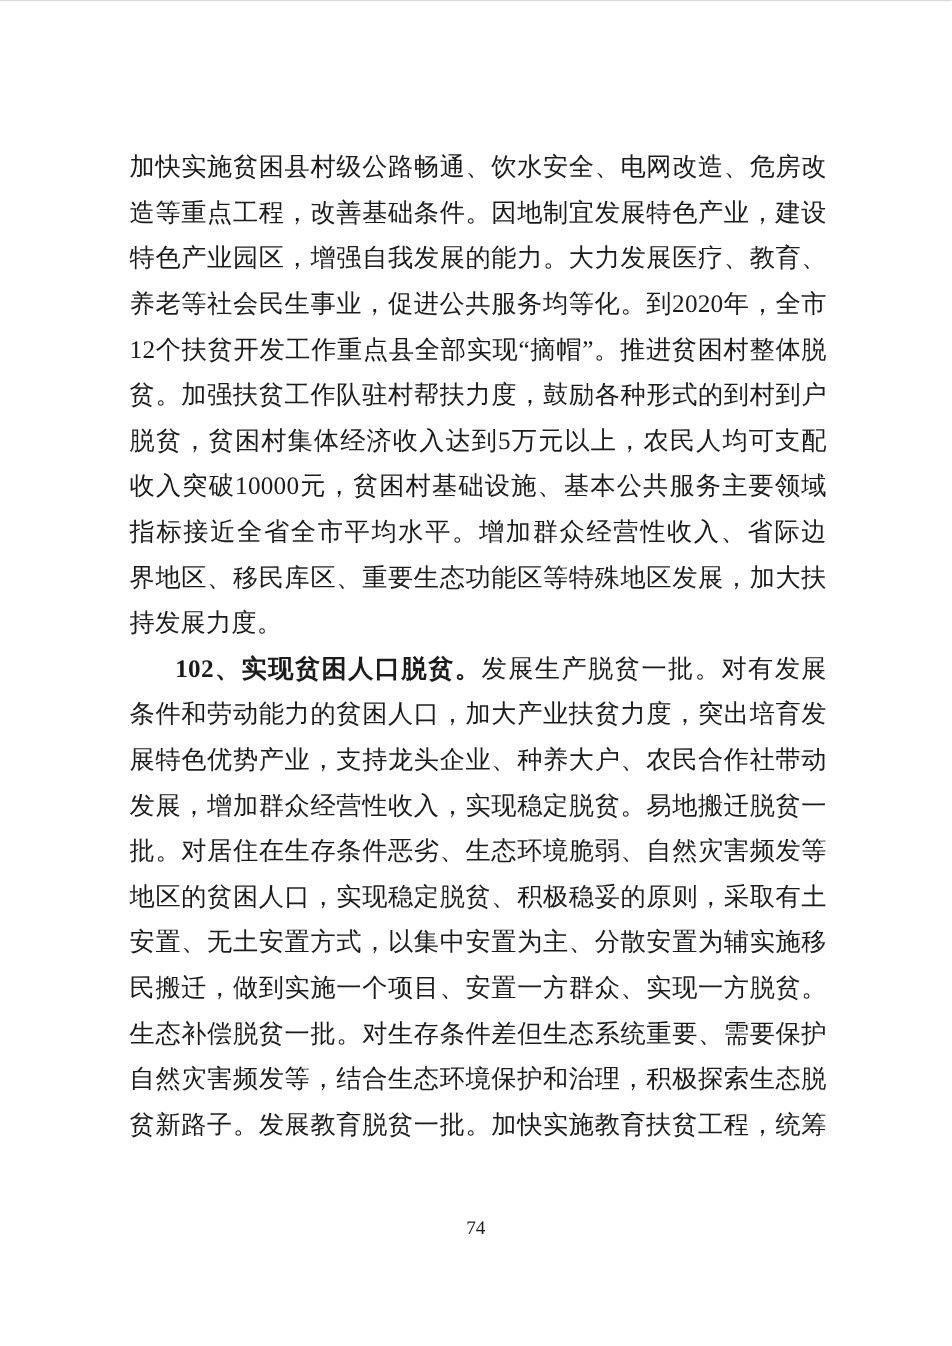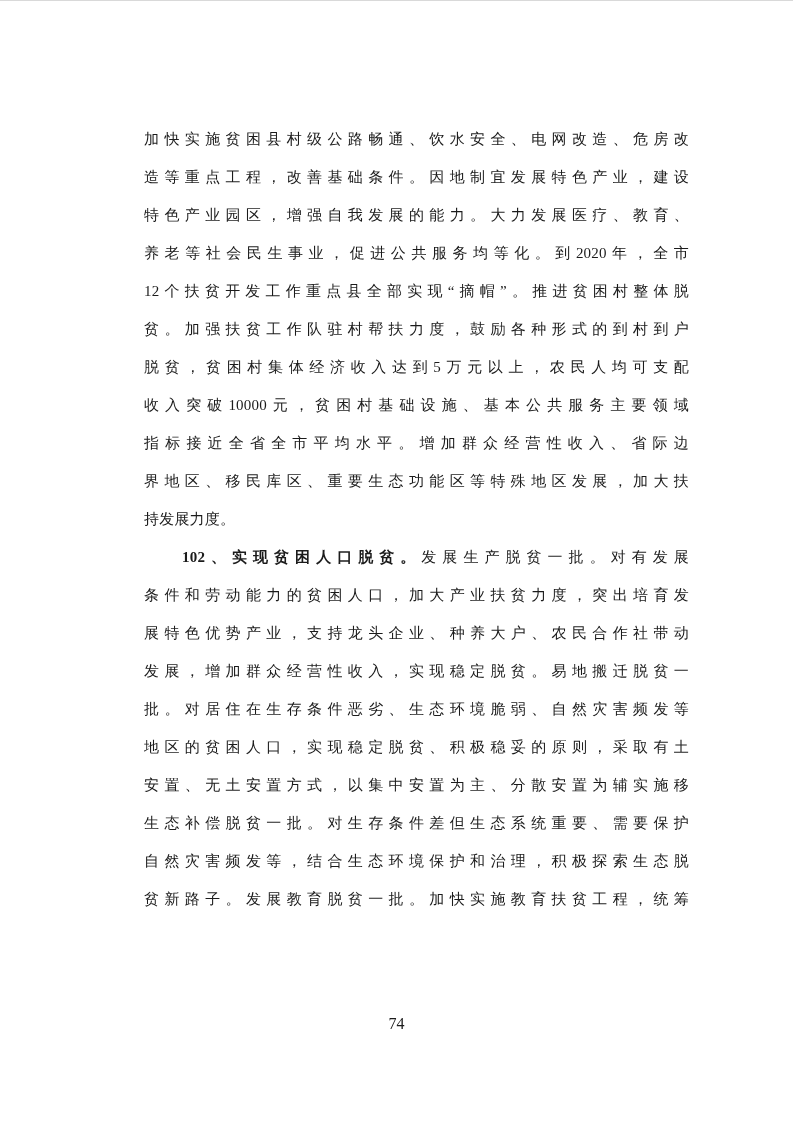--- a/index.html
+++ b/index.html
@@ -19,26 +19,25 @@
   }
   .text-block {
     position: absolute;
     left: 108px;
     top: 119px;
     width: 581px;
   }
   .line {
     height: 38px;
     line-height: 38px;
-    font-size: 15px;
+    font-size: 21px;
     text-align: justify;
     text-align-last: justify;
     white-space: nowrap;
     letter-spacing: 0.2px;
-    margin-left: 36px;
   }
   .line.flush {
     text-align-last: left;
   }
   .line.indent {
     text-indent: 38px;
   }
   .seg-bold {
     font-weight: bold;
   }
@@ -67,18 +66,19 @@
     <div class="line"><span class="seg">指标接近全省全市平均水平。增加群众经营性收入、省际边</span></div>
     <div class="line"><span class="seg">界地区、移民库区、重要生态功能区等特殊地区发展，加大扶</span></div>
     <div class="line flush"><span class="seg">持发展力度。</span></div>
     <div class="line indent"><span class="seg seg-bold">102、实现贫困人口脱贫。</span><span class="seg">发展生产脱贫一批。对有发展</span></div>
     <div class="line"><span class="seg">条件和劳动能力的贫困人口，加大产业扶贫力度，突出培育发</span></div>
     <div class="line"><span class="seg">展特色优势产业，支持龙头企业、种养大户、农民合作社带动</span></div>
     <div class="line"><span class="seg">发展，增加群众经营性收入，实现稳定脱贫。易地搬迁脱贫一</span></div>
     <div class="line"><span class="seg">批。对居住在生存条件恶劣、生态环境脆弱、自然灾害频发等</span></div>
     <div class="line"><span class="seg">地区的贫困人口，实现稳定脱贫、积极稳妥的原则，采取有土</span></div>
     <div class="line"><span class="seg">安置、无土安置方式，以集中安置为主、分散安置为辅实施移</span></div>
+    <div class="line"><span class="seg">民搬迁，做到实施一个项目、安置一方群众、实现一方脱贫。</span></div>
     <div class="line"><span class="seg">生态补偿脱贫一批。对生存条件差但生态系统重要、需要保护</span></div>
     <div class="line"><span class="seg">自然灾害频发等，结合生态环境保护和治理，积极探索生态脱</span></div>
     <div class="line"><span class="seg">贫新路子。发展教育脱贫一批。加快实施教育扶贫工程，统筹</span></div>
   </div>
 
 <div class="page-number">74</div>
 
 </body></html>

